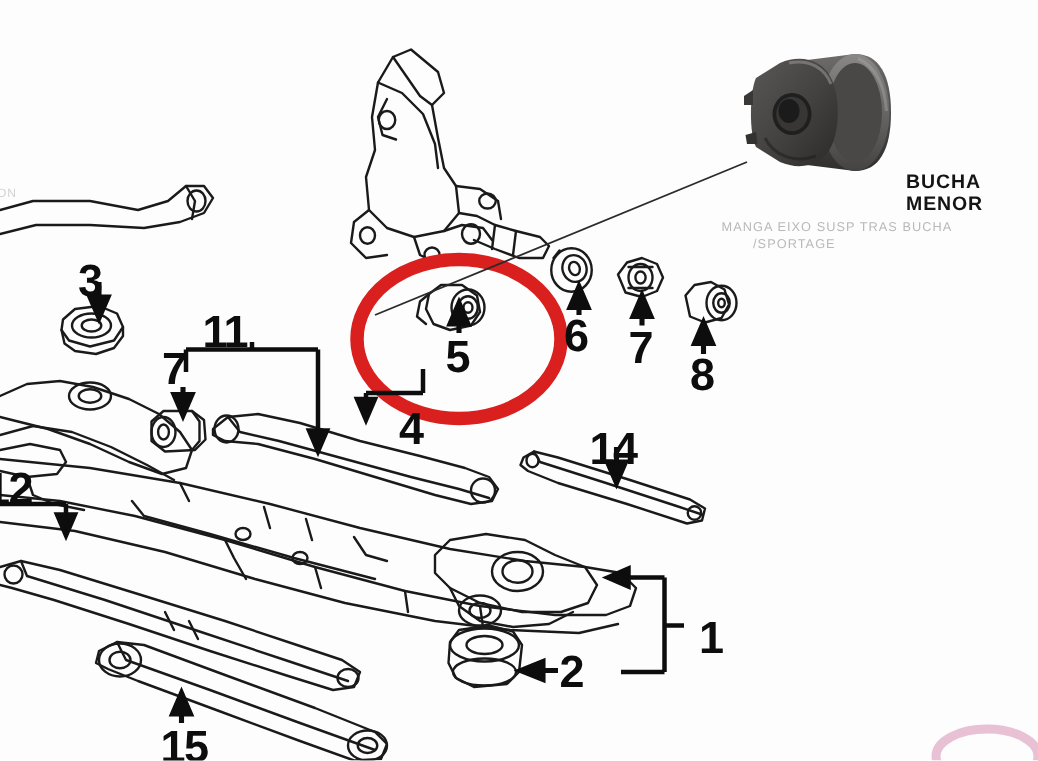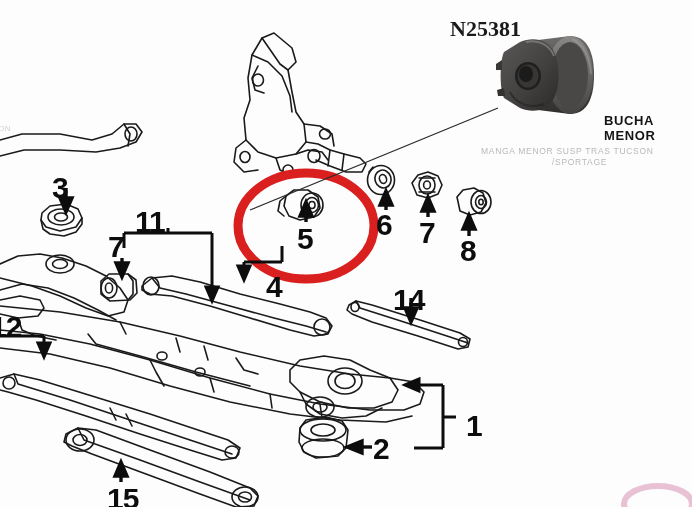--- a/index.html
+++ b/index.html
@@ -267,21 +267,20 @@
   <div class="abs num n-lg" style="left:393px;top:285px">14</div>
 
   <div class="abs num n-lg" style="left:-10px;top:312px">12</div>
 
   <div class="abs num n-lg" style="left:107px;top:484px">15</div>
 
   <div class="abs num n-lg" style="left:466px;top:411px">1</div>
 
   <div class="abs num n-lg" style="left:373px;top:434px">2</div>
 
-  <div class="abs" id="pn-top" style="left:450px;top:16px">N25381</div>
 
   <svg class="abs" style="left:496px;top:30px" width="106" height="90">
     <defs>
       <linearGradient id="gBody" x1="0" y1="0" x2="0" y2="1">
         <stop offset="0%" stop-color="#6e6c6a"></stop>
         <stop offset="38%" stop-color="#565452"></stop>
         <stop offset="100%" stop-color="#2f2e2d"></stop>
       </linearGradient>
       <linearGradient id="gFace" x1="0" y1="0" x2="1" y2="1">
         <stop offset="0%" stop-color="#5a5856"></stop>
@@ -309,23 +308,23 @@
     <path d="M76 9 C88 14 94 28 95 44" stroke="#a9a6a3" stroke-width="2" fill="none" opacity=".45"></path>
     <path d="M14 62 C20 74 34 79 48 74" stroke="#1b1a1a" stroke-width="2" fill="none" opacity=".5"></path>
 
     <path d="M6 30 L0 34 L0 40 L6 40 Z" fill="#3a3837"></path>
     <path d="M8 58 L1 60 L2 66 L9 66 Z" fill="#34322f"></path>
   </svg>
 
   <div class="abs" id="bucha" style="left:576px;top:113px">BUCHA MENOR</div>
 
 
-  <div class="abs desc" style="left:481px;top:146px">MANGA MENOR SUSP TRAS TUCSON</div>
-
-  <div class="abs desc" style="left:552px;top:157px">/SPORTAGE</div>
+  <div class="abs desc" style="left:481px;top:146px">MANGA EIXO SUSP TRAS BUCHA</div>
+
+  <div class="abs desc" style="left:502px;top:157px">/SPORTAGE</div>
 
   <div class="abs edge-faint" style="left:-2px;top:124px">ON</div>
 
   <svg class="abs" style="left:612px;top:478px" width="80" height="29">
     <ellipse cx="46" cy="26" rx="34" ry="18" fill="none" stroke="#d98fb5" stroke-width="6" opacity=".55"></ellipse>
   </svg>
 
 </div>
 
 </body></html>

